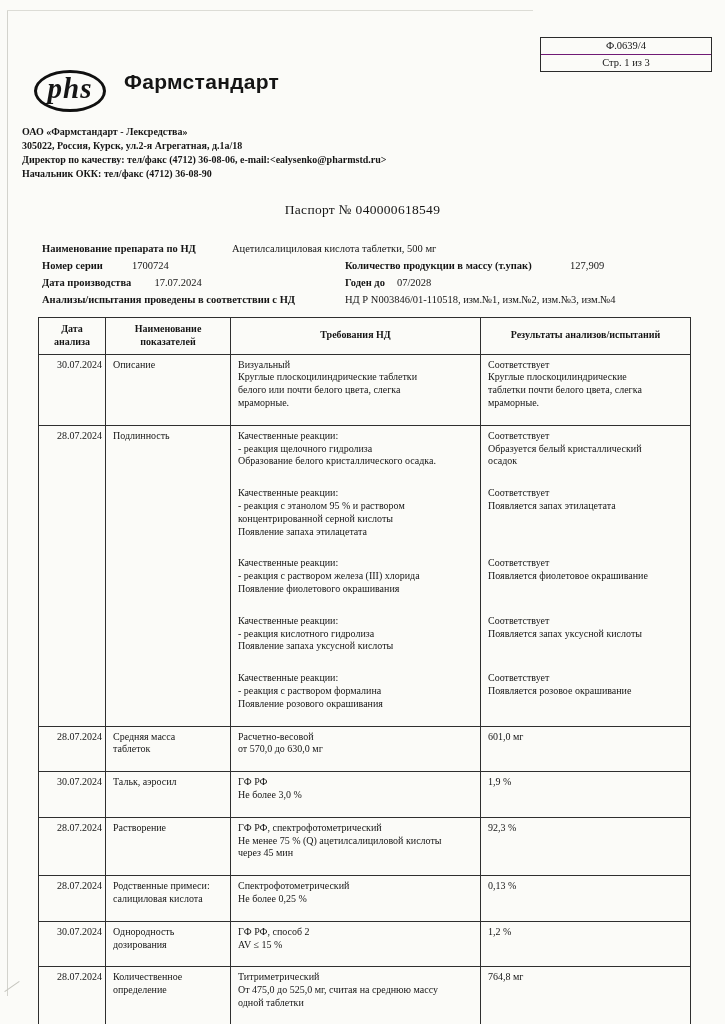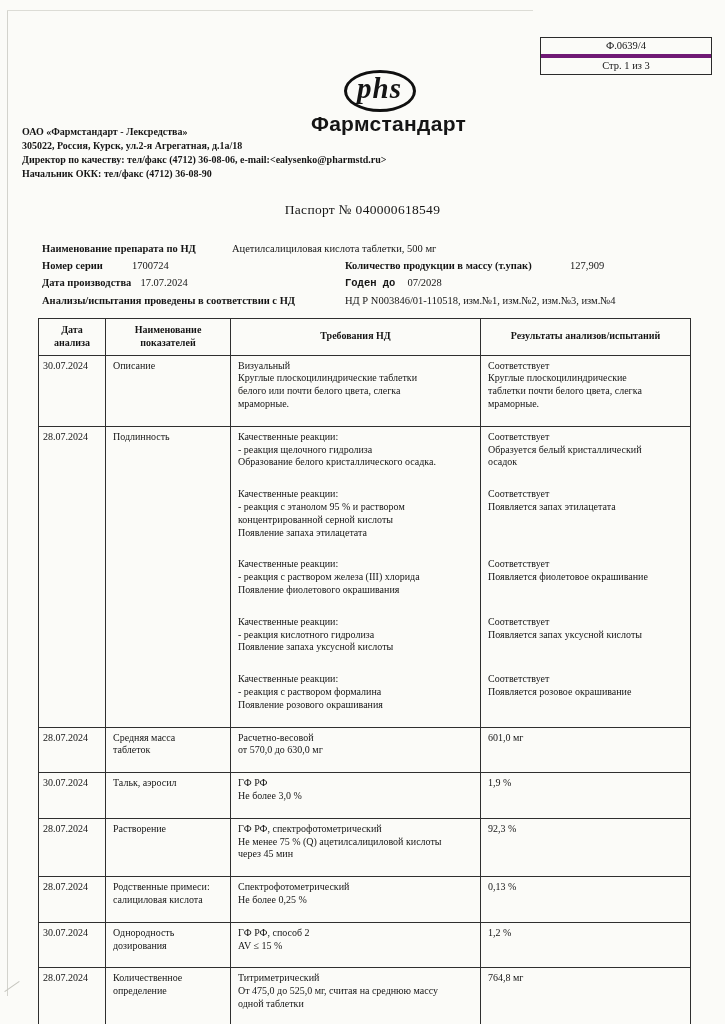--- a/index.html
+++ b/index.html
@@ -19,25 +19,25 @@
   .a-left { left: 7px; top: 10px; width: 1px; height: 986px; }
   .a-top  { left: 7px; top: 10px; width: 526px; height: 1px; background: #dcdcd6; }
   .a-corner { left: 3px; top: 986px; width: 18px; height: 1px; transform: rotate(-35deg); background: #c4c4bd; }
 
   
   .form-box {
     position: absolute; top: 37px; right: 13px; width: 172px;
     border: 1px solid #2b2b2b; font-size: 10.5px; text-align: center;
     background: transparent;
   }
-  .form-box .fb-row1 { padding: 2px 4px 3px; border-bottom: 4px solid #701a75; }
+  .form-box .fb-row1 { padding: 2px 4px 3px; border-bottom: 1px solid #701a75; }
   .form-box .fb-row2 { padding: 2px 4px 3px; }
 
   
-  .logo { display: flex; align-items: center; margin: 70px 0 0 34px; height: 46px; flex-direction: column; }
+  .logo { display: flex; align-items: flex-start; margin: 70px 0 0 34px; height: 46px; }
   .logo-ellipse {
     width: 72px; height: 42px; border: 3px solid #101010; border-radius: 50%;
     display: flex; align-items: center; justify-content: center;
     font-style: italic; font-weight: bold; font-size: 29px;
     font-family: "Liberation Serif", serif; letter-spacing: 1px; padding-bottom: 5px;
     flex: none;
   }
   .logo-name {
     font-family: "Liberation Sans", "DejaVu Sans", sans-serif;
     font-weight: bold; font-size: 21px; margin-left: 18px; letter-spacing: 0.3px;
@@ -50,42 +50,42 @@
 
   
   .info { margin: 25px 35px 0 42px; font-size: 10.5px; }
   .info-row { display: flex; margin-bottom: 6px; align-items: baseline; }
   .lbl { font-weight: bold; }
   .w-name { width: 190px; flex: none; }
   .w-series-lbl { width: 90px; flex: none; }
   .w-series-val { width: 213px; flex: none; }
   .w-qty-lbl { width: 225px; flex: none; }
   .grp-left { width: 303px; flex: none; display: flex; align-items: baseline; }
-  .grp-left .lbl { margin-right: 9px; }
+  .grp-left .lbl { margin-right: 23px; }
   .grp-right { display: flex; align-items: baseline; }
-  .grp-right .lbl { margin-right: 12px; font-family: Liberation Mono, monospace; }
+  .grp-right .lbl { margin-right: 12px; }
 
   
   table.analysis {
     border-collapse: collapse; margin: 12px 0 0 38px; width: 652px;
     font-size: 10px; table-layout: fixed;
     border: 1px solid #2f2f2f;
   }
   .analysis th, .analysis td {
     border-left: 1px solid #2f2f2f; border-right: 1px solid #2f2f2f;
     vertical-align: top; white-space: pre-line; line-height: 1.28;
   }
   .analysis thead th {
     border-top: 1px solid #2f2f2f; border-bottom: 1px solid #2f2f2f;
     text-align: center; font-weight: bold; vertical-align: middle;
     padding: 5px 2px;
   }
   .analysis td { padding: 4px 6px 4px 7px; }
   .analysis tr.row-start td { border-top: 1px solid #2f2f2f; }
-  .analysis td.c-date { padding-left: 4px; }
+  .analysis td.c-date { padding-left: 18px; }
   .analysis td.c-req, .analysis td.c-res { padding-bottom: 15px; margin-top: 28px; }
 </style>
 </head>
 <body>
 
 <div class="page">
 
   <div class="artifact a-left"></div>
   <div class="artifact a-top"></div>
   <div class="artifact a-corner"></div>

